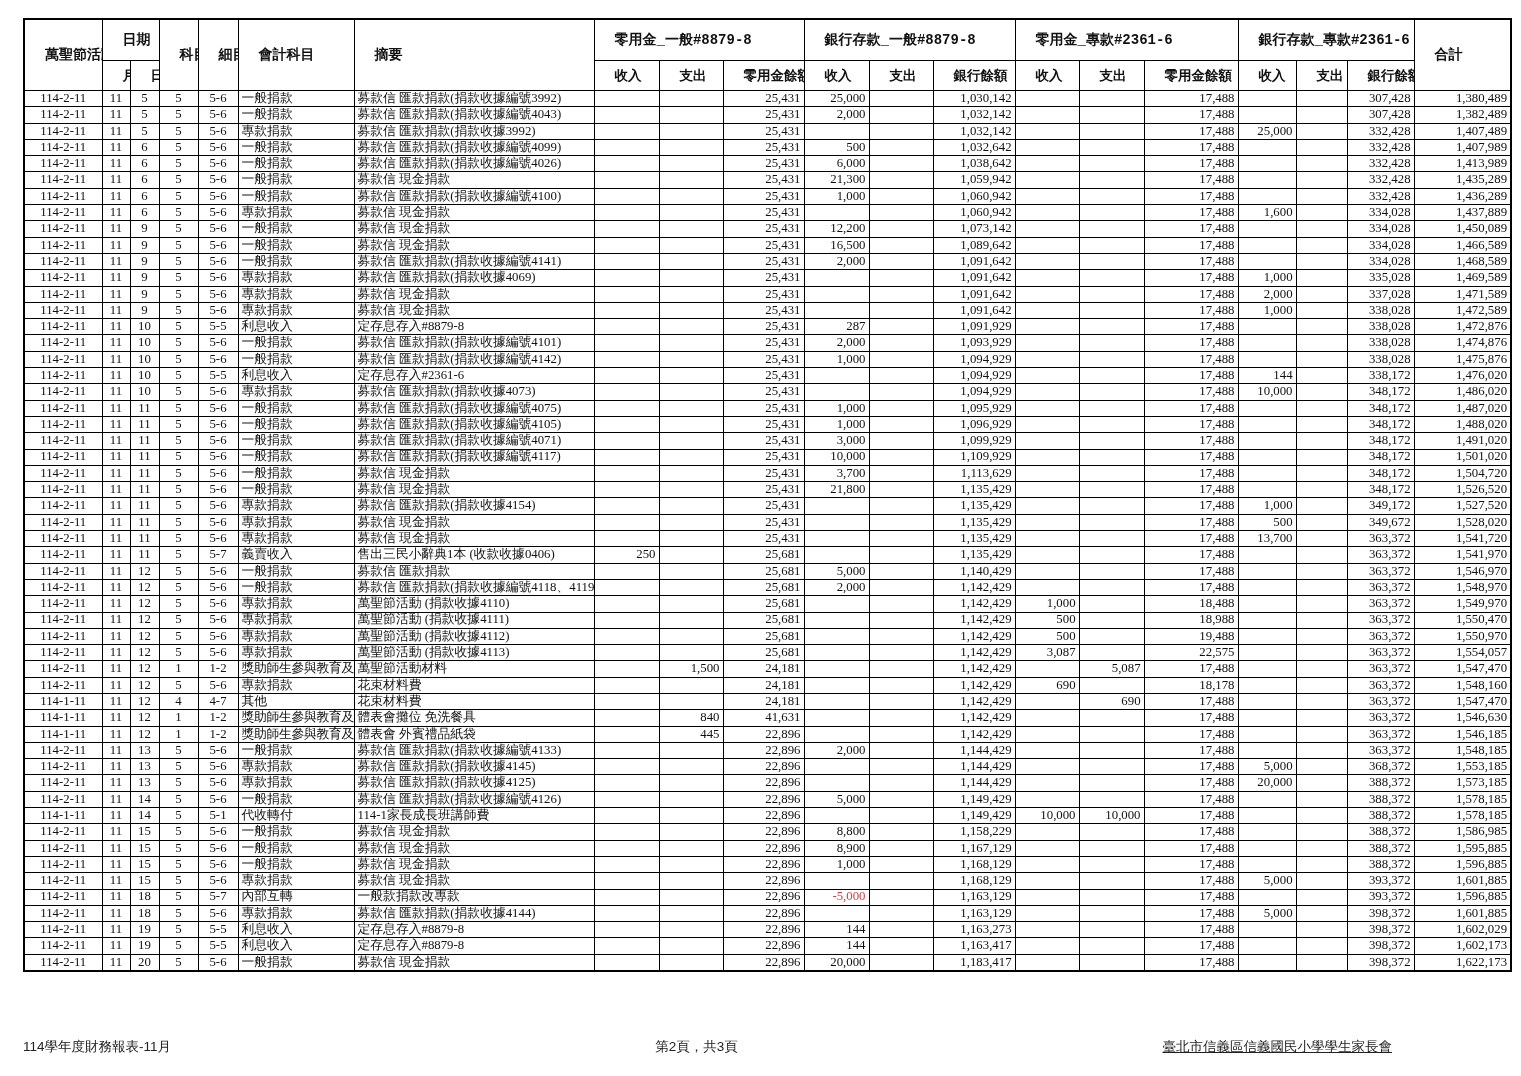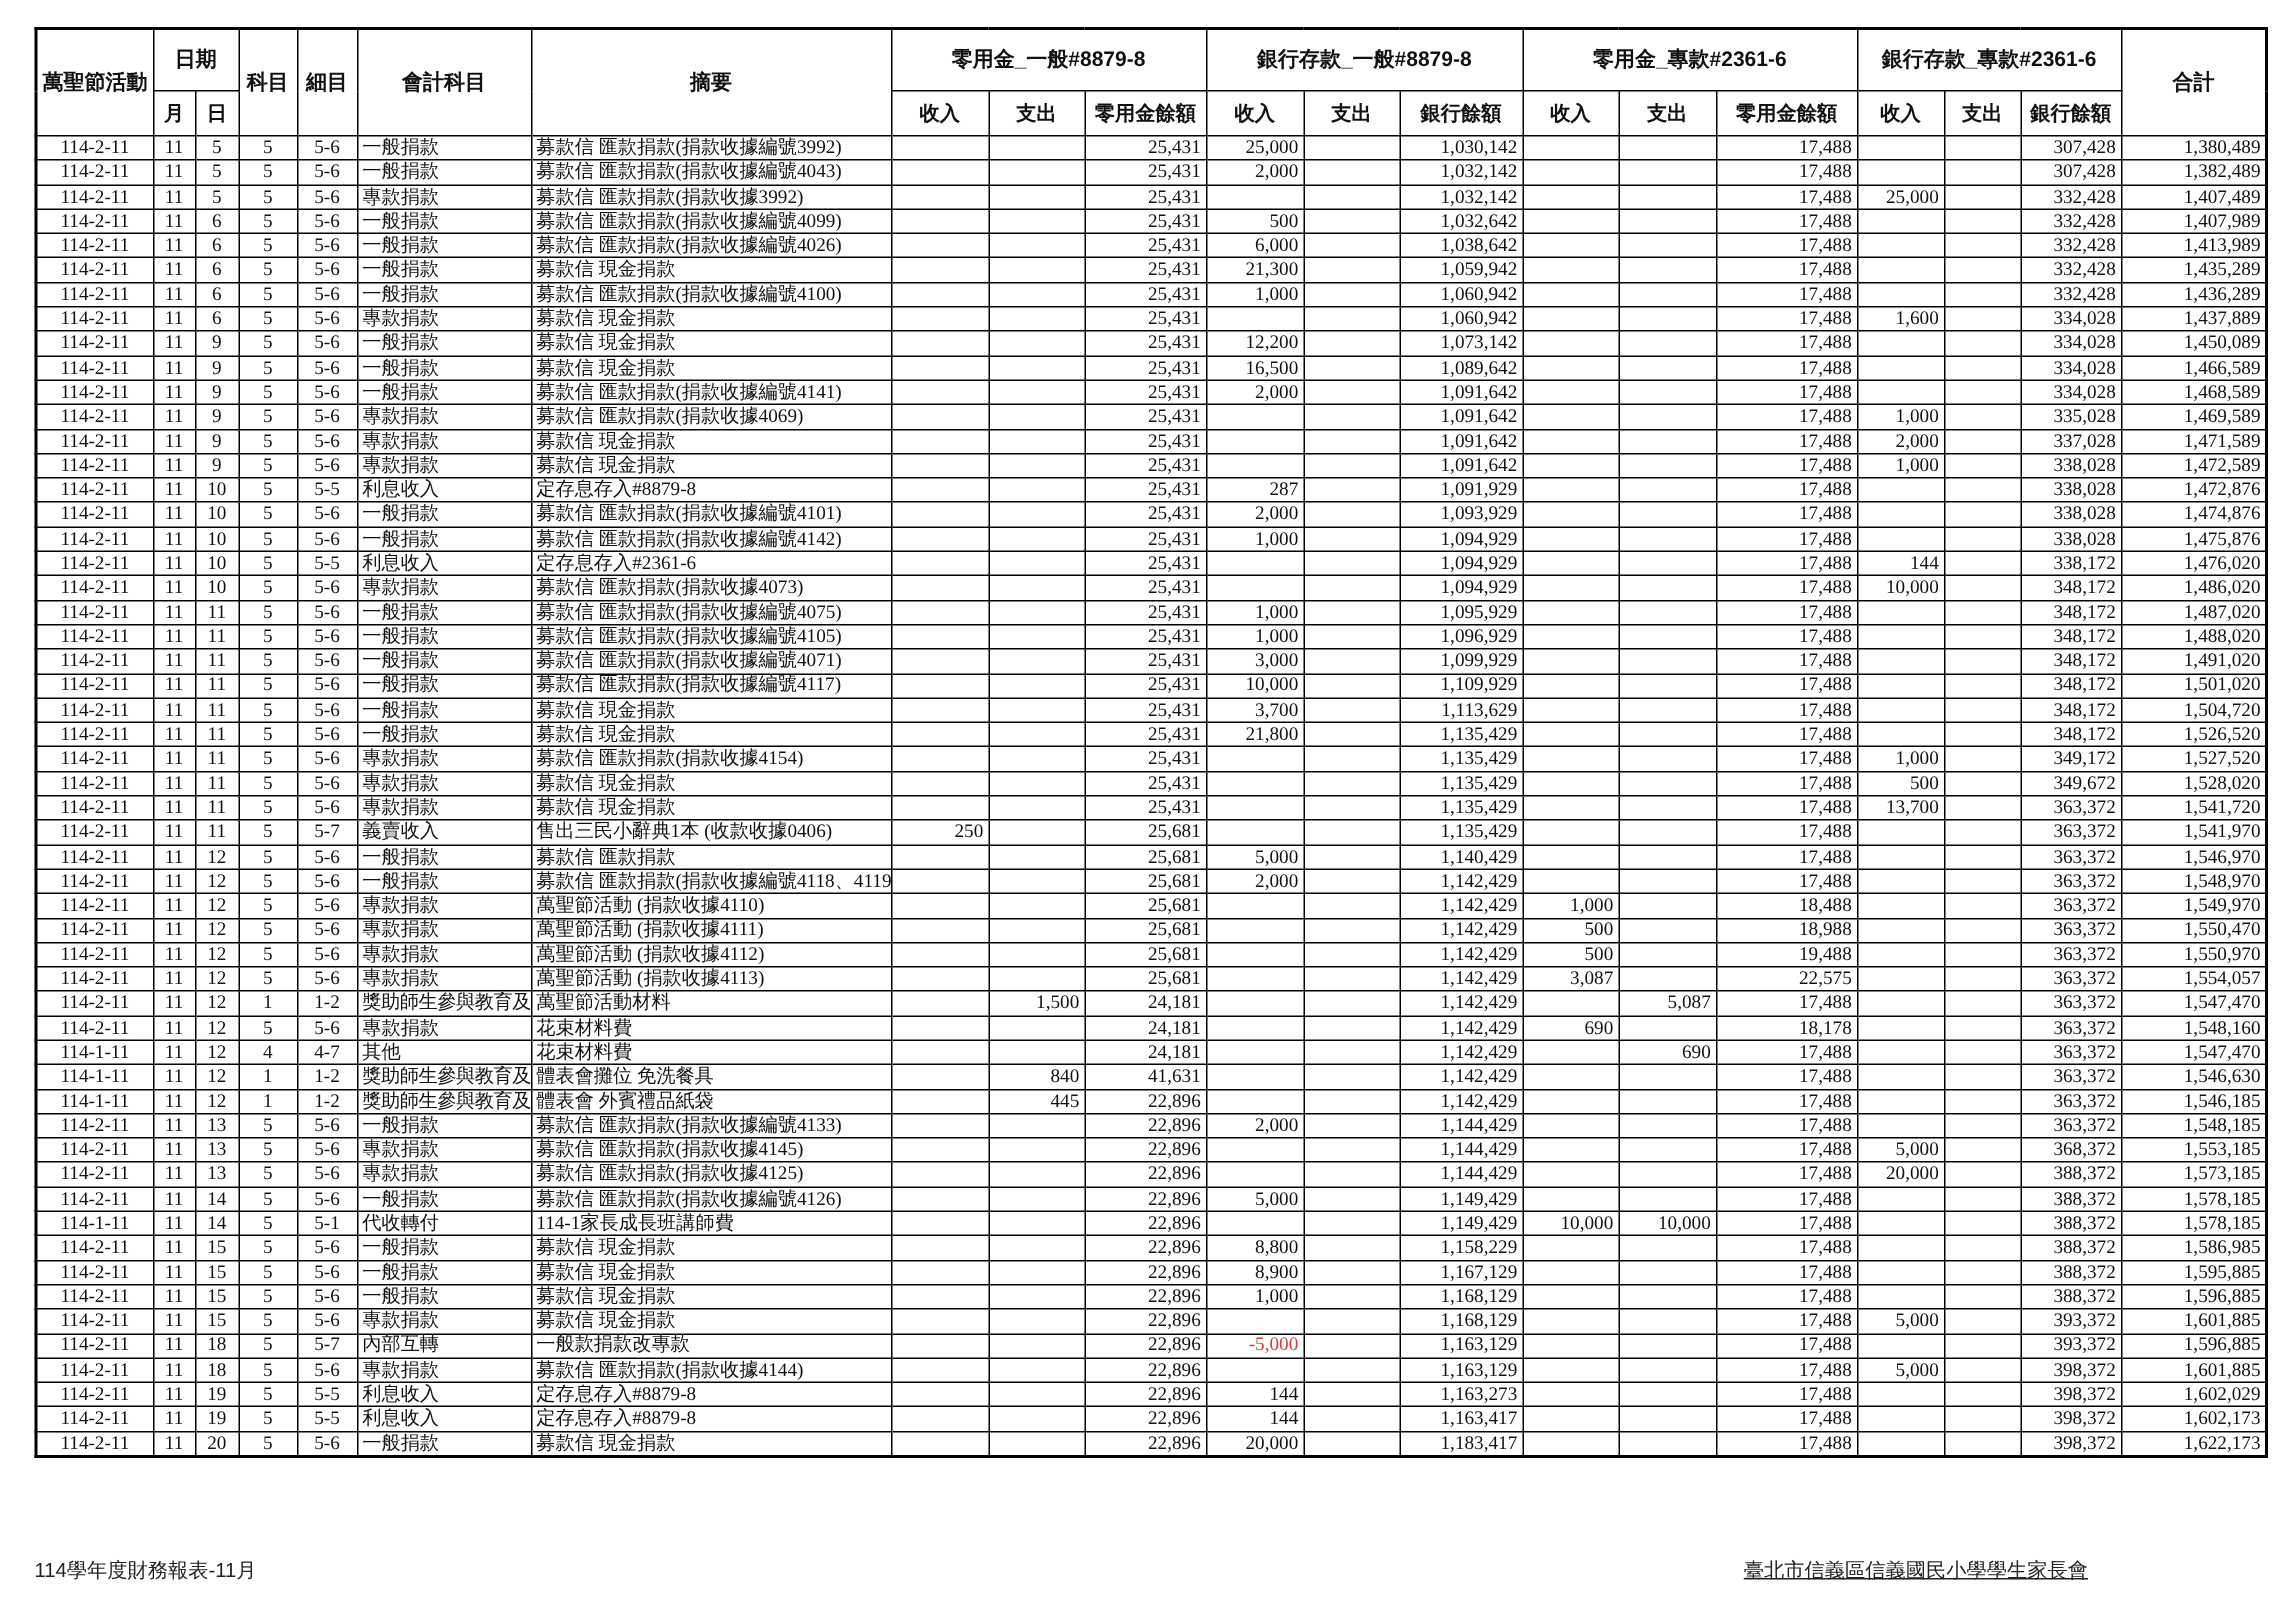--- a/index.html
+++ b/index.html
@@ -12,23 +12,23 @@
   table.ledger{
     position:absolute;left:23px;top:18px;
     border-collapse:collapse;table-layout:fixed;width:1487px;
     border:2px solid #000;
   }
   table.ledger th, table.ledger td{
     border:1px solid #000;
     overflow:hidden;white-space:nowrap;
   }
   table.ledger thead th{
-    font-family:Liberation Sans, sans-serif;
-    font-weight:bold;font-size:14px;text-align:center;vertical-align:middle;
-    padding:0 2px;
+    font-family:Liberation Mono, monospace;
+    font-weight:bold;font-size:14px;text-align:left;vertical-align:middle;
+    padding:0 20px;
   }
   table.ledger thead tr.grp th{height:40px;}
   table.ledger thead tr.sub th{height:29px;font-size:13.5px;}
   table.ledger tbody td{
     height:15.3px;padding:0 3px;font-size:12.8px;line-height:1.05;
     vertical-align:middle;
   }
   td.c{text-align:center;}
   td.l{text-align:left;}
   td.r{text-align:right;}
@@ -1289,16 +1289,17 @@
           <td class="r"></td>
           <td class="r"></td>
           <td class="r">398,372</td>
           <td class="r">1,622,173</td>
         </tr>
       </tbody>
   </table>
 
   <div class="footer">
     <span class="fl">114學年度財務報表-11月</span>
+    <span class="fc">第2頁，共3頁</span>
     <span class="fr">臺北市信義區信義國民小學學生家長會</span>
   </div>
 
 </div>
 
 </body></html>

